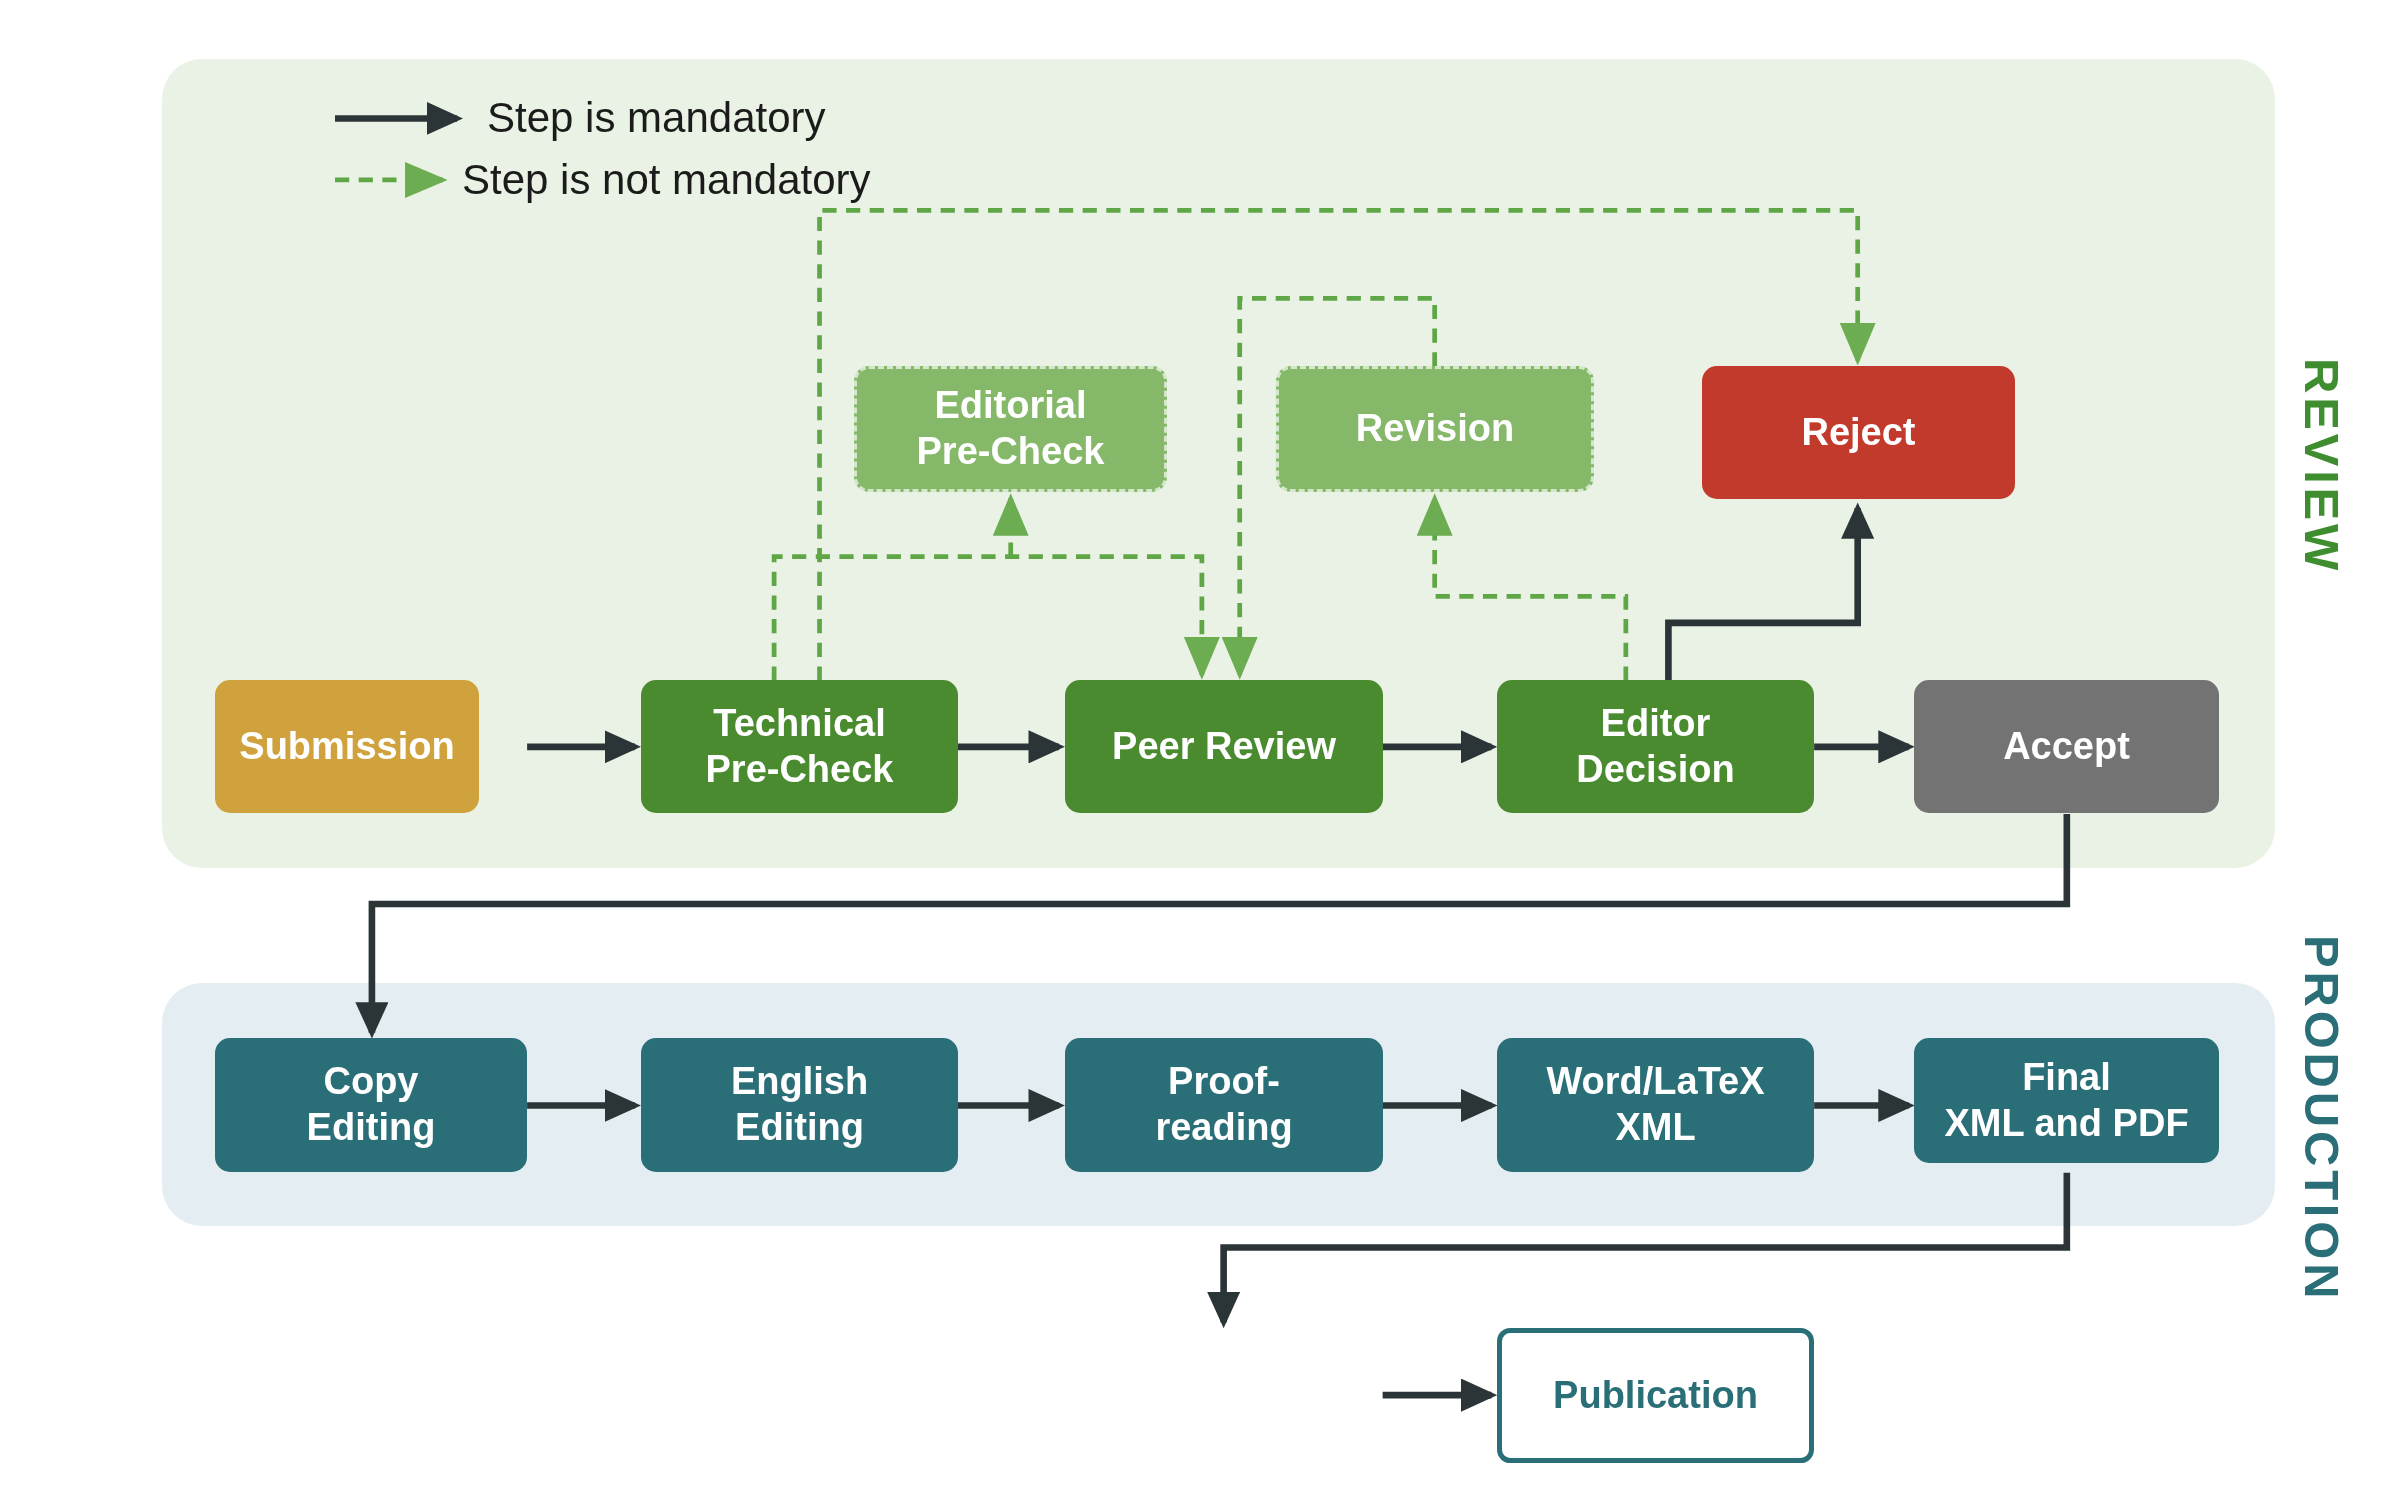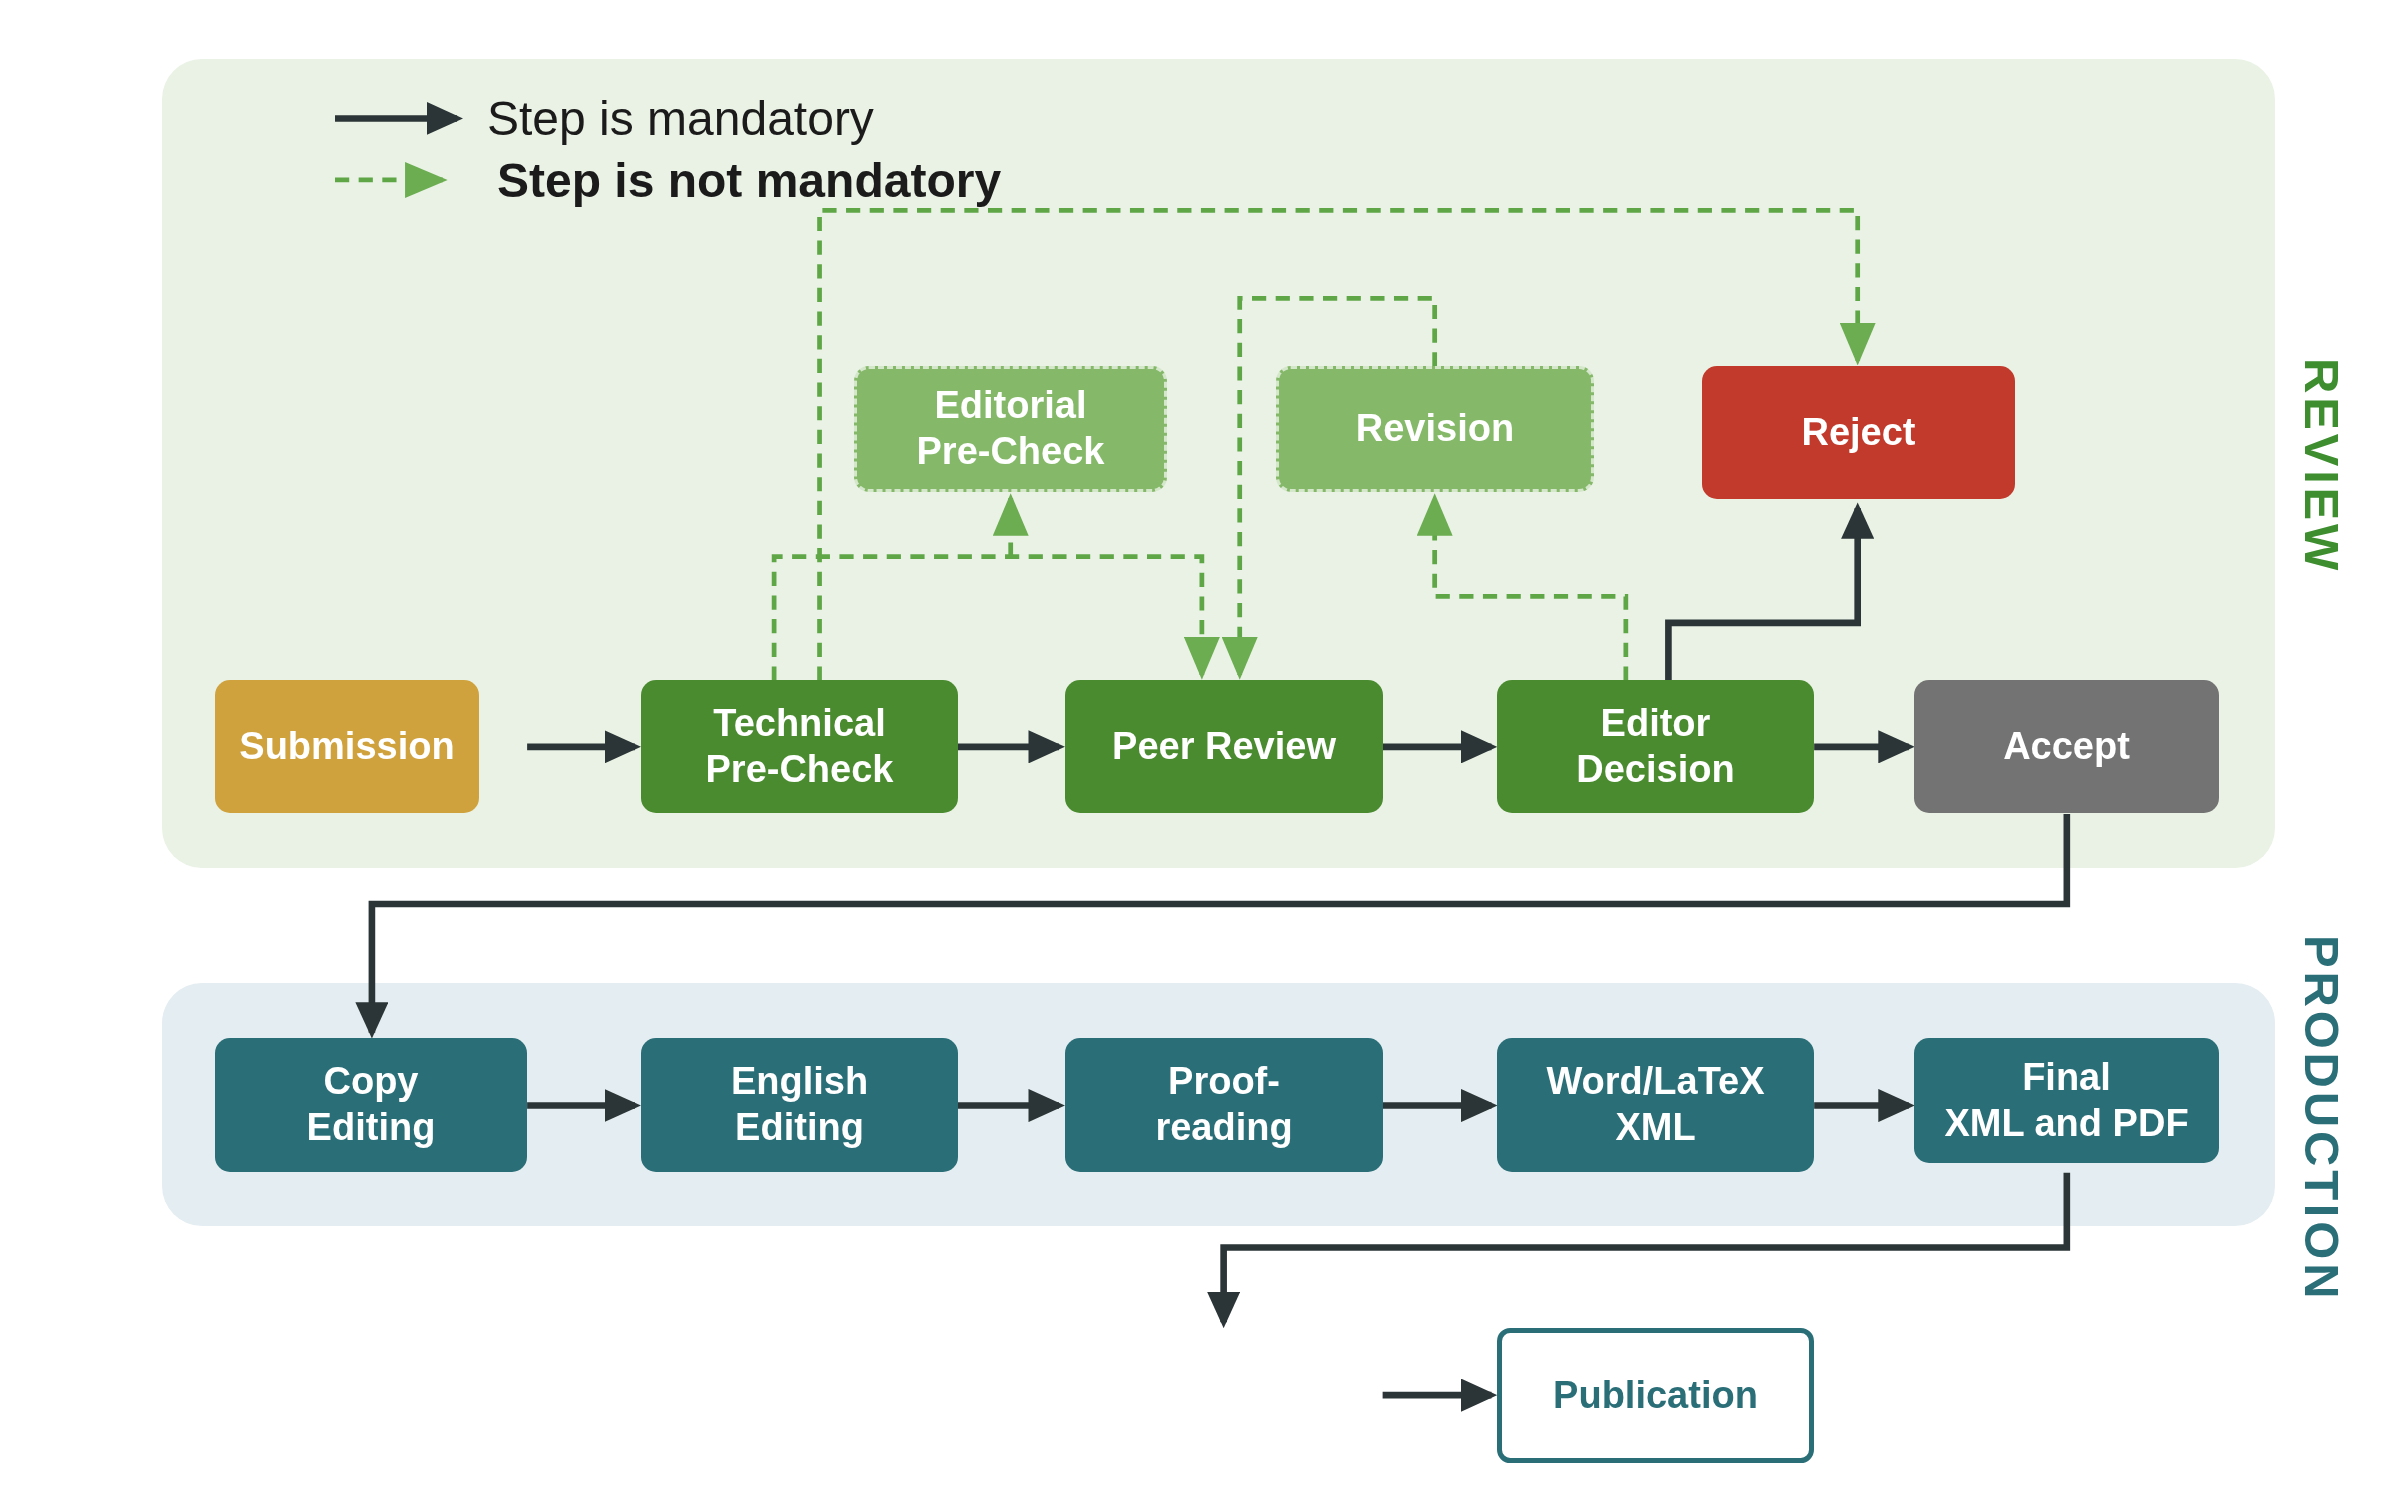--- a/index.html
+++ b/index.html
@@ -16,21 +16,21 @@
     font-size:38px;line-height:1.2;white-space:pre-line;box-sizing:border-box;
   }
   .node.gold{background:#D0A23E;}
   .node.green{background:#4B8B30;}
   .node.lightgreen{background:#85B969;border:3.8px dashed rgba(255,255,255,0.65);}
   .node.darkgreen{background:#737373;}
   .node.red{background:#C23A2B;}
   .node.teal{background:#2A6E78;}
   .node.outline{background:#ffffff;border:5.7px solid #2A6E78;color:#2A6E78;border-radius:13.2px;}
   .legend-label{
-    position:absolute;transform:translateY(-50%);font-size:48px;color:#1b1b1b;
+    position:absolute;transform:translateY(-50%);font-size:42px;color:#1b1b1b;
     white-space:nowrap;
   }
   .section-label{
     position:absolute;writing-mode:vertical-rl;font-weight:bold;font-size:49px;
     letter-spacing:3.8px;white-space:nowrap;
   }
   .section-label.review{color:#3E8E2F;}
   .section-label.production{color:#2A6E78;}
   svg.wires{position:absolute;left:0;top:0;pointer-events:none;}
 </style>
@@ -74,21 +74,21 @@
     <path d="M1461,1474 H1576" stroke="#2B3436" stroke-width="7" fill="none" marker-end="url(#mD)"></path>
 
     <path d="M866,719 V222 H1963 V381" stroke="#5FA647" stroke-width="5" stroke-dasharray="15 10" fill="none" marker-end="url(#mG)"></path>
     <path d="M818,719 V588 H1270 V713" stroke="#5FA647" stroke-width="5" stroke-dasharray="15 10" fill="none" marker-end="url(#mG)"></path>
     <path d="M1068,588 V526" stroke="#5FA647" stroke-width="5" stroke-dasharray="15 10" fill="none" marker-end="url(#mG)"></path>
     <path d="M1516,387 V315 H1310 V713" stroke="#5FA647" stroke-width="5" stroke-dasharray="15 10" fill="none" marker-end="url(#mG)"></path>
     <path d="M1718,719 V630 H1516 V526" stroke="#5FA647" stroke-width="5" stroke-dasharray="15 10" fill="none" marker-end="url(#mG)"></path>
   </svg>
 
   <div class="legend-label" style="left:487px;top:118px;">Step is mandatory</div>
-  <div class="legend-label" style="left:497px;top:180px;font-weight:bold;">Step is not mandatory</div>
+  <div class="legend-label" style="left:462px;top:180px;">Step is not mandatory</div>
 
   <div class="section-label review" style="left:2294px;top:358px;">REVIEW</div>
   <div class="section-label production" style="left:2294px;top:935px;">PRODUCTION</div>
 
   <div class="node lightgreen" style="left:854px;top:366px;width:313px;height:126px;">Editorial
 Pre-Check</div>
   <div class="node lightgreen" style="left:1276px;top:366px;width:318px;height:126px;">Revision</div>
   <div class="node red" style="left:1702px;top:366px;width:313px;height:133px;">Reject</div>
 
   <div class="node gold" style="left:215px;top:680px;width:264px;height:133px;">Submission</div>

